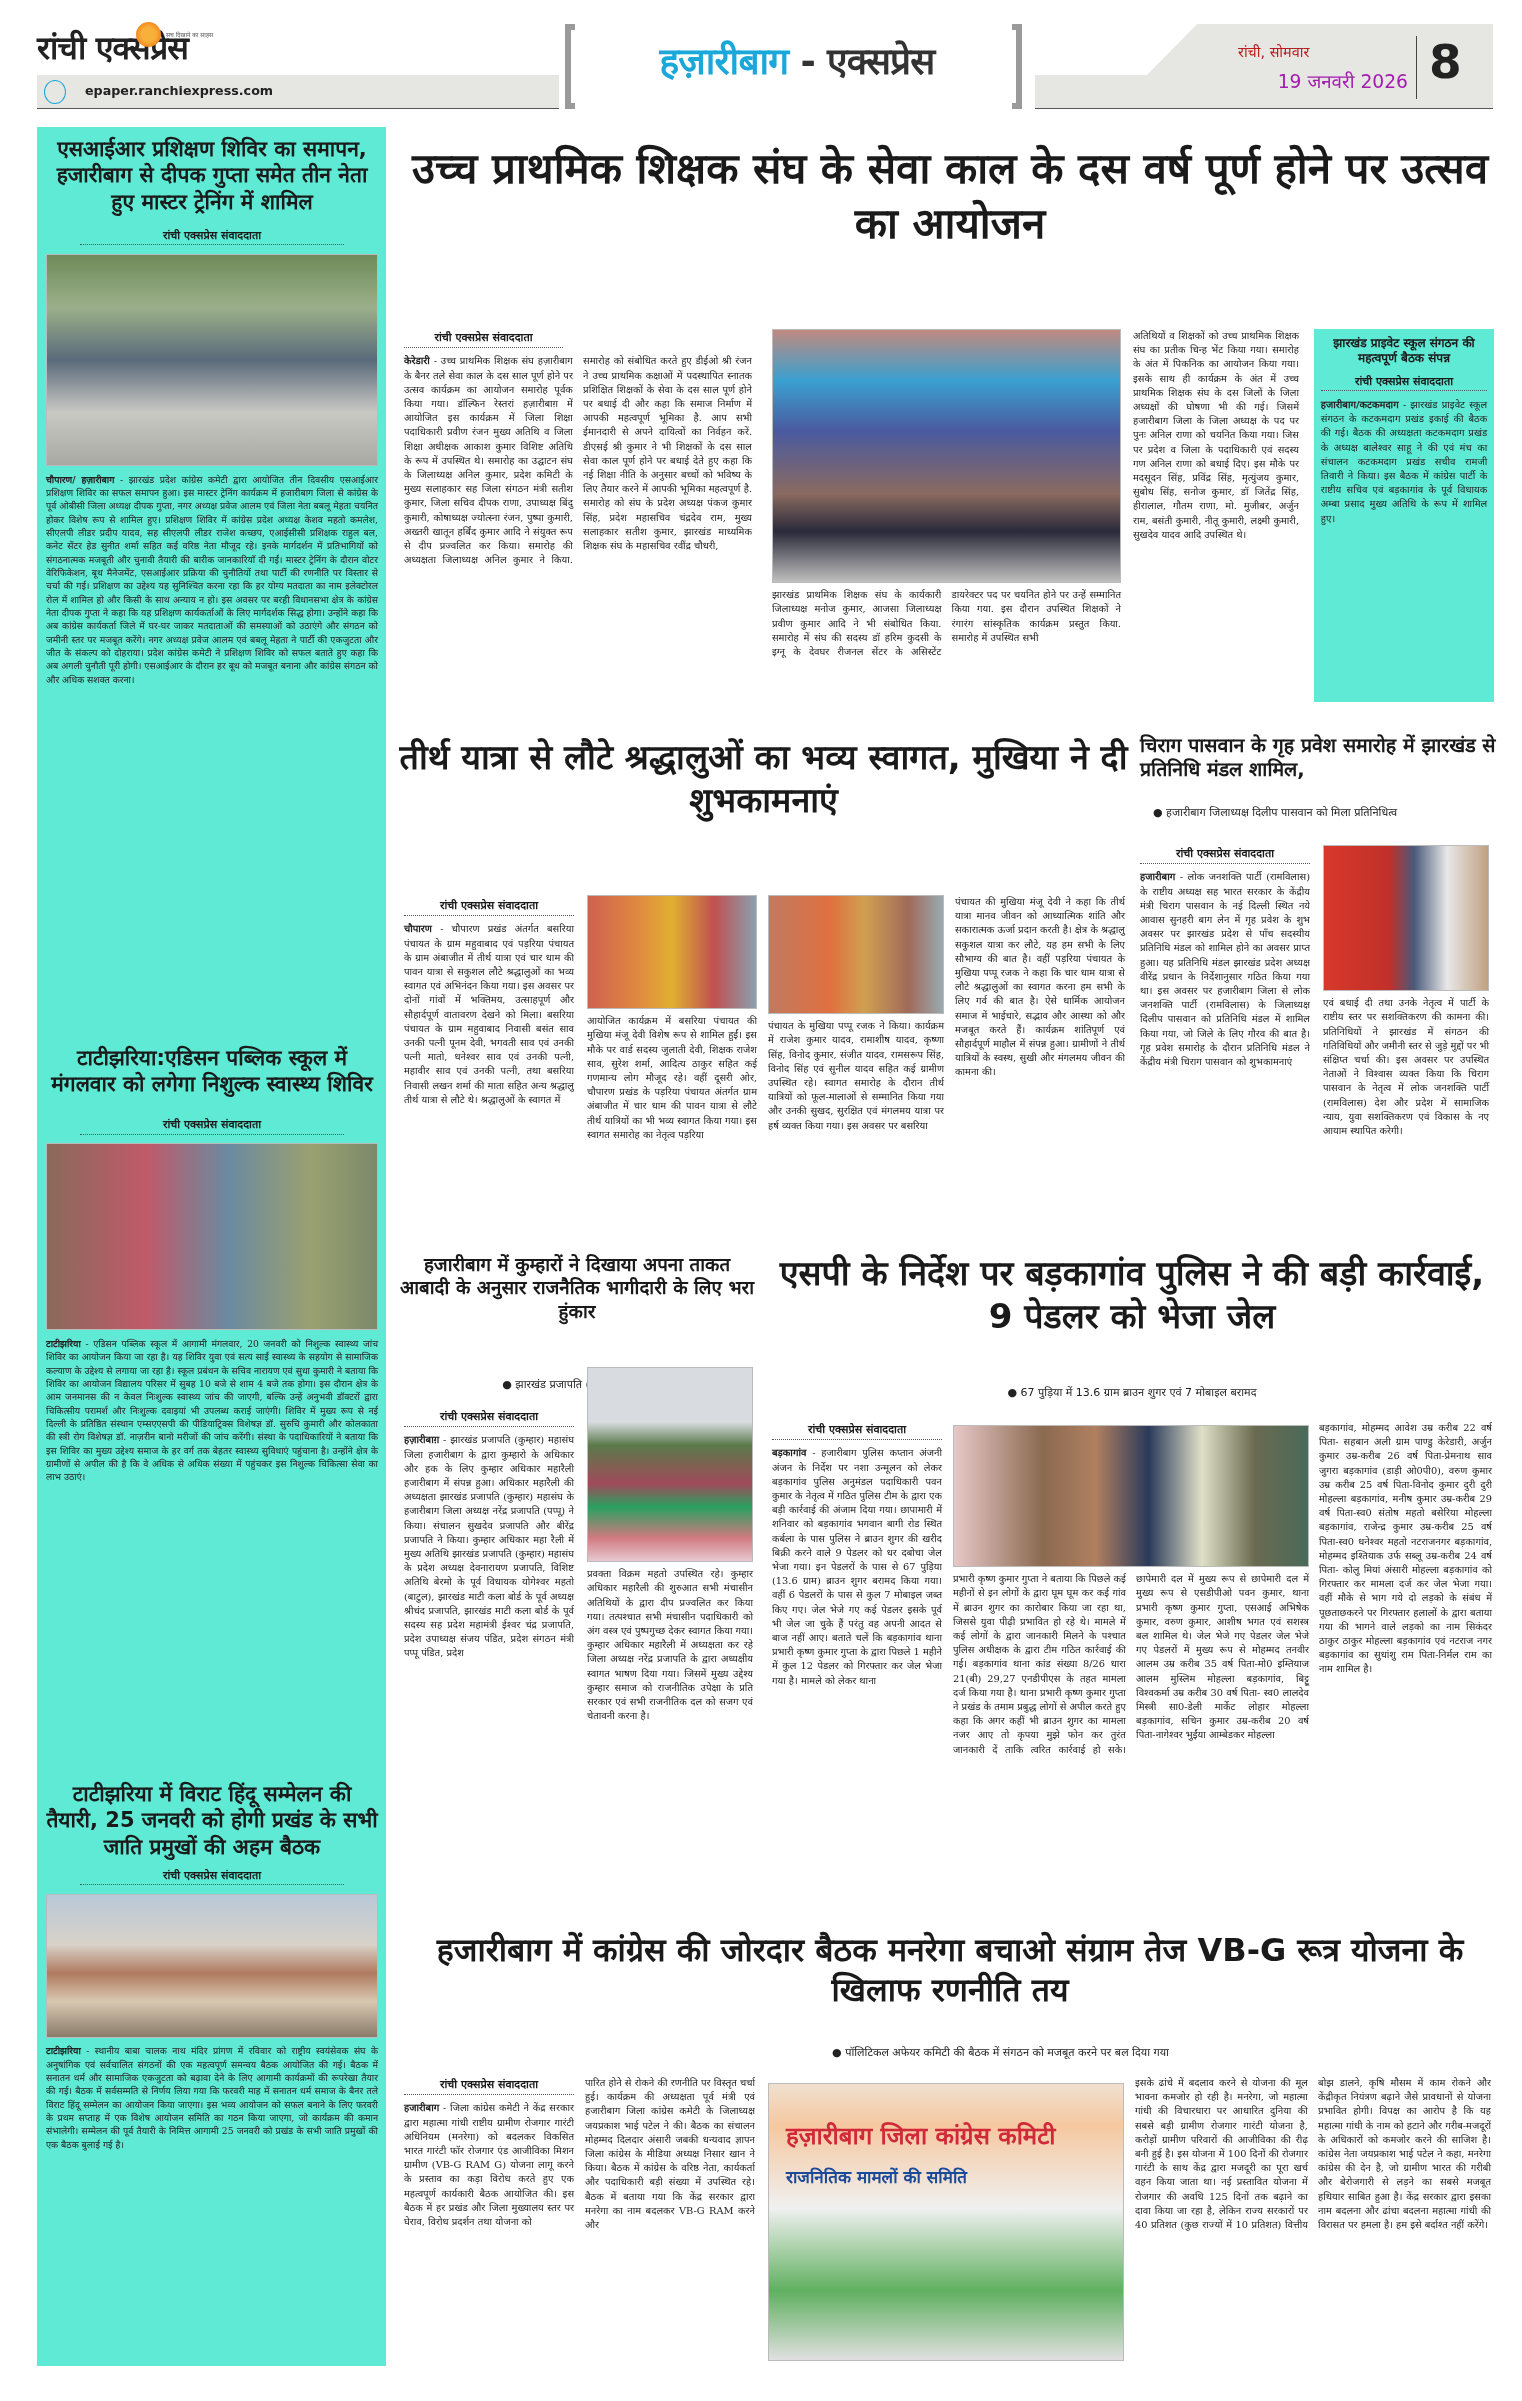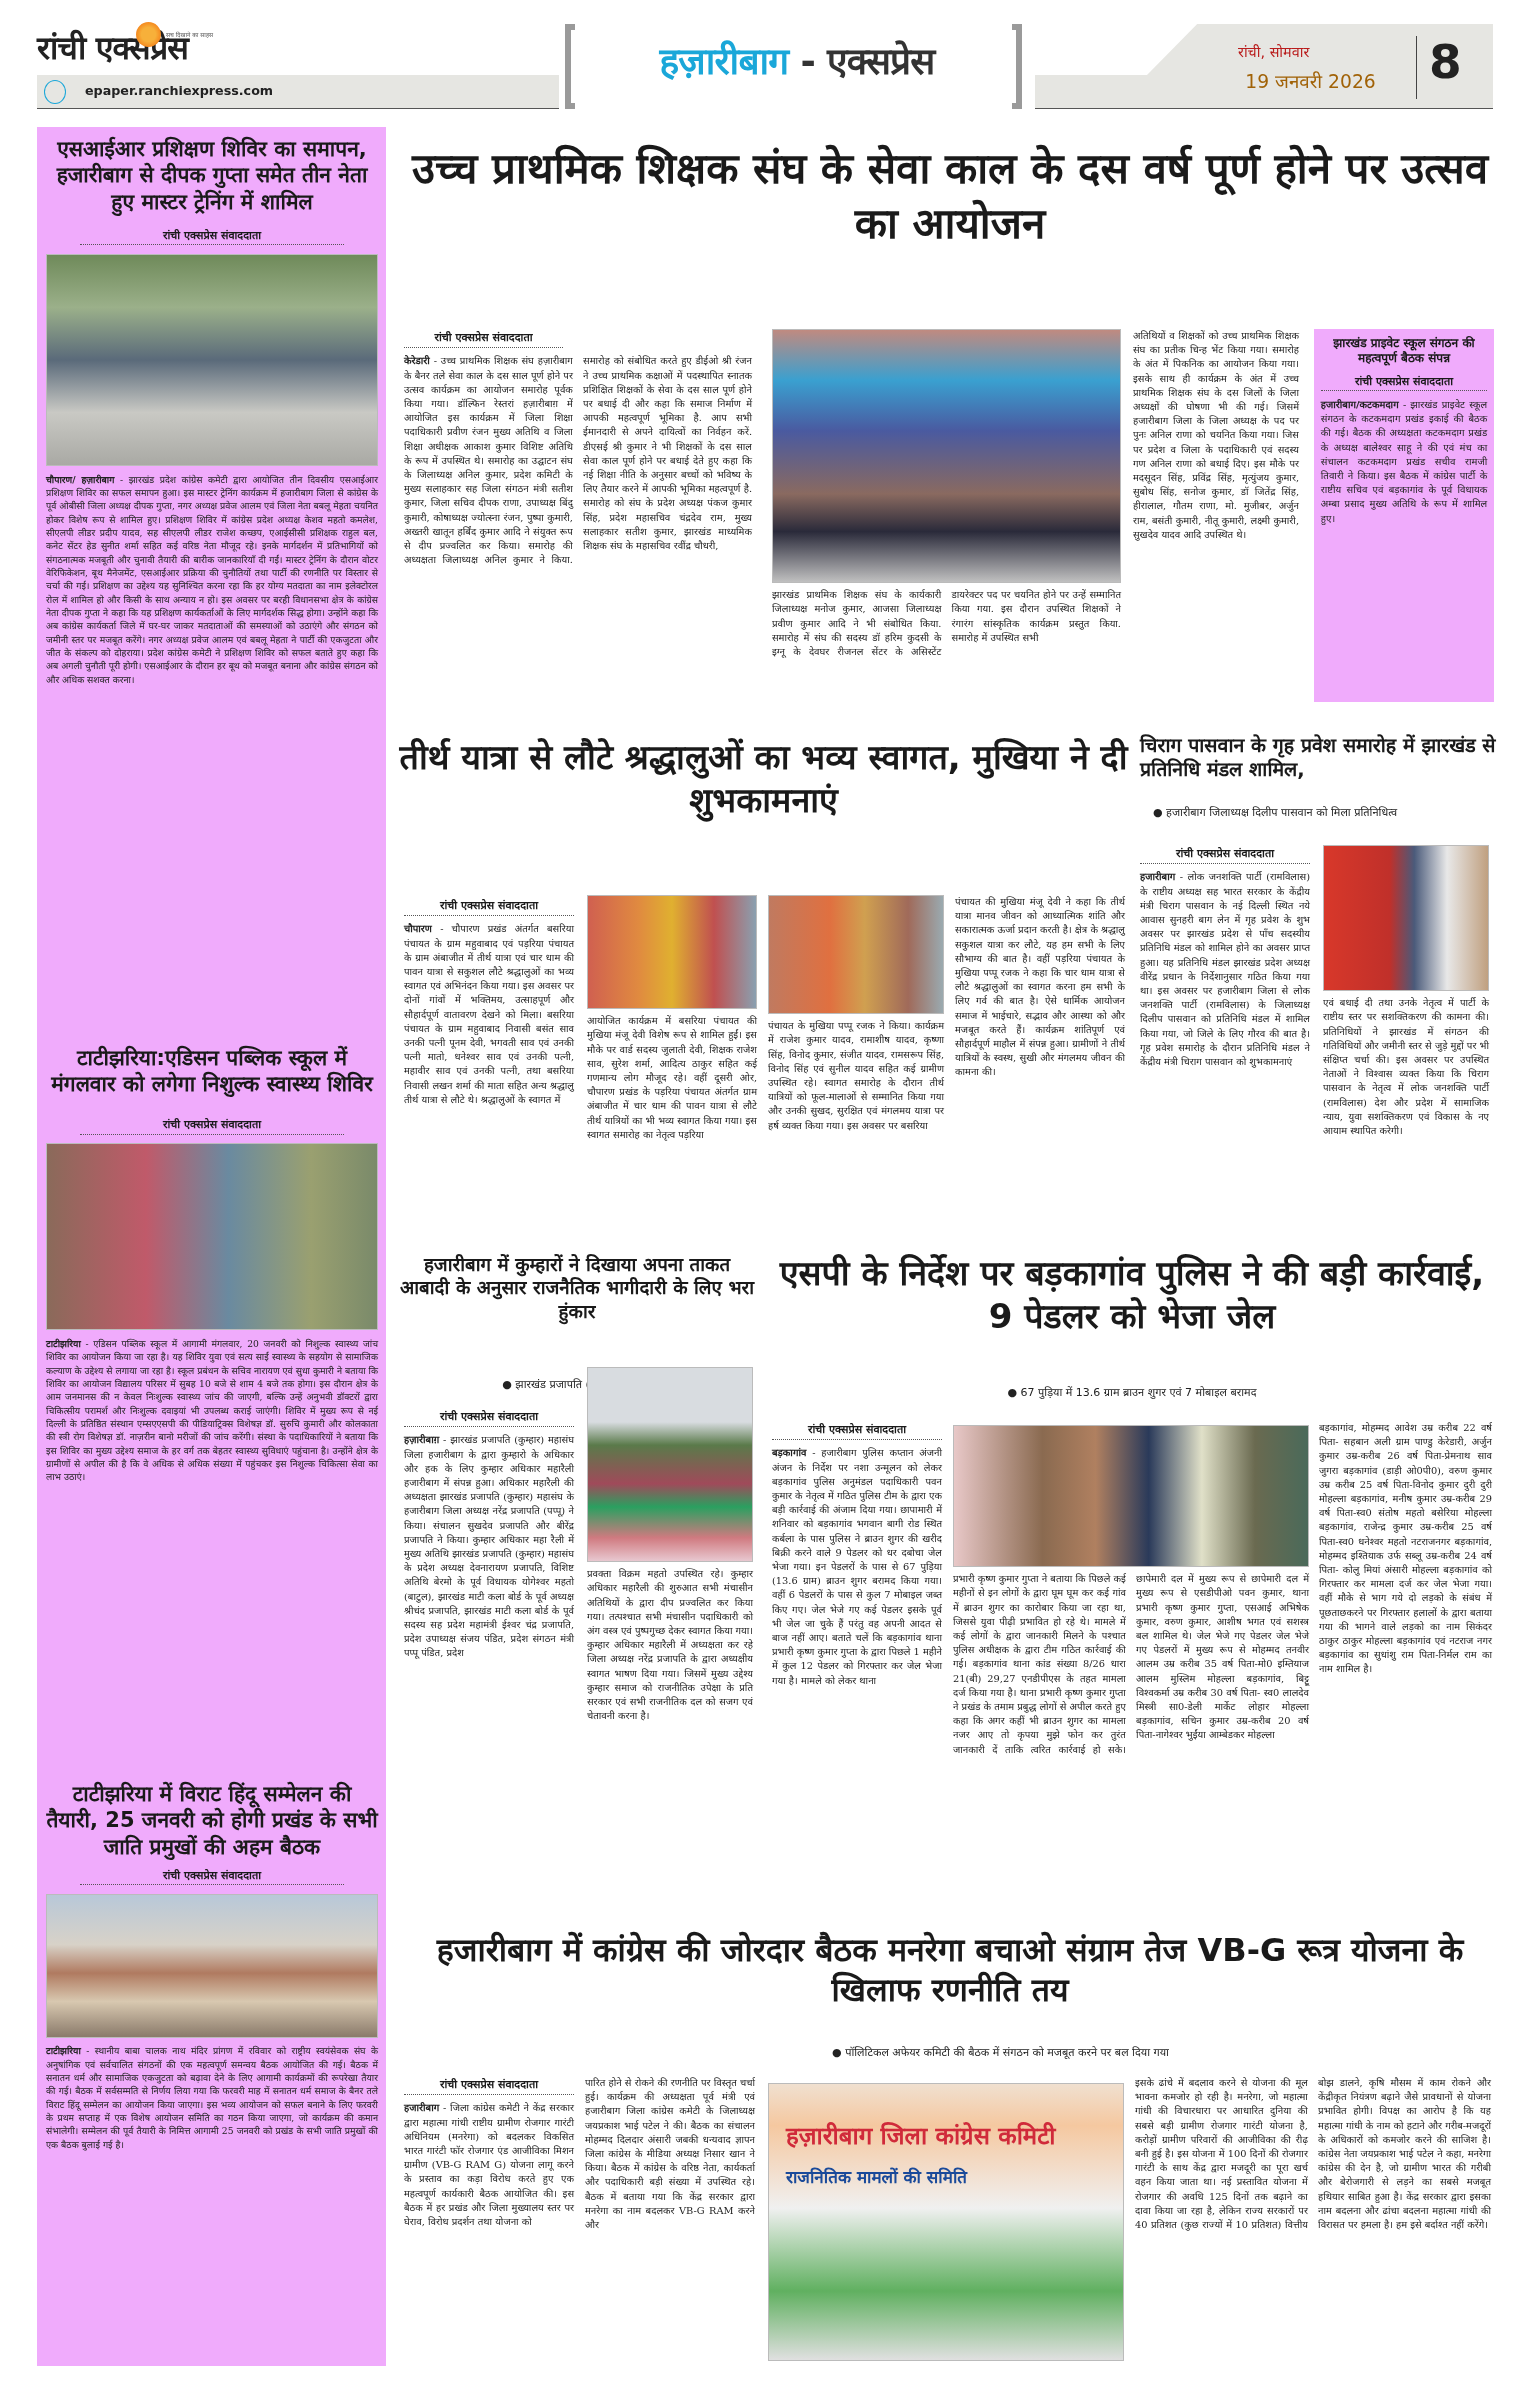--- a/index.html
+++ b/index.html
@@ -14,25 +14,25 @@
   .epaper-text { left: 85px; top: 83px; font-size: 12.7px; font-weight: bold; color: #222; }
   .bracket { top: 24px; width: 10.2px; height: 85px; border: 6.8px solid #9a9a9a; }
   .bracket.l { left: 565px; border-right: none; }
   .bracket.r { left: 1012px; border-left: none; }
   .section-title { left: 585px; top: 34px; width: 424px; text-align: center; font-size: 37px; font-weight: bold; letter-spacing: -0.8px; }
   .section-title .blue { color: #1aa7d9; }
   .section-title .dark { color: #333; }
   .date-bar { left: 1035px; top: 75px; width: 458px; height: 34px; background: #e6e6e2; border-bottom: 1.7px solid #555; }
   .date-slant { left: 1145px; top: 24px; width: 348px; height: 53px; background: #e6e6e2; clip-path: polygon(15% 0, 100% 0, 100% 100%, 0 100%); }
   .date-city { left: 1238px; top: 42px; width: 170px; text-align: left; font-size: 14.4px; color: #b91c1c; }
-  .date-full { left: 1213px; top: 68px; width: 195px; text-align: center; font-size: 18.7px; color: #a16207; }
+  .date-full { left: 1213px; top: 68px; width: 195px; text-align: right; font-size: 18.7px; color: #a21caf; }
   .date-sep { left: 1416px; top: 36px; width: 0.8px; height: 63px; background: #444; }
   .page-num { left: 1429px; top: 34px; font-size: 47px; font-weight: bold; color: #222; }
   
-  .bluebox { background: #f0abfc; }
+  .bluebox { background: #5eead4; }
   .headline { font-weight: bold; text-align: center; color: #1a1a1a; line-height: 1.25; }
   .byline { font-family: "DejaVu Serif", serif; font-weight: bold; font-size: 11px; text-align: center; border-bottom: 0.8px dotted #555; padding-bottom: 2.5px; }
   .body { font-family: "DejaVu Serif", serif; font-size: 9.8px; line-height: 1.45; text-align: justify; color: #222; }
   .body b { font-weight: bold; }
   .photo { border: 0.8px solid #bbb; }
   .bullet { font-size: 11px; color: #222; text-align: center; }
   .cols2 { column-count: 2; column-gap: 10.2px; }
 </style>
 </head>
 <body>

